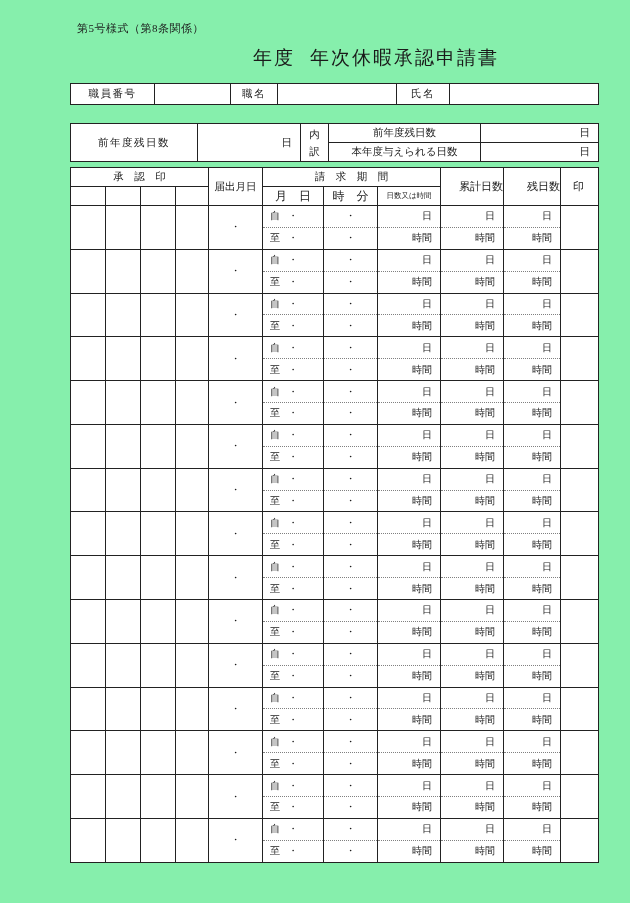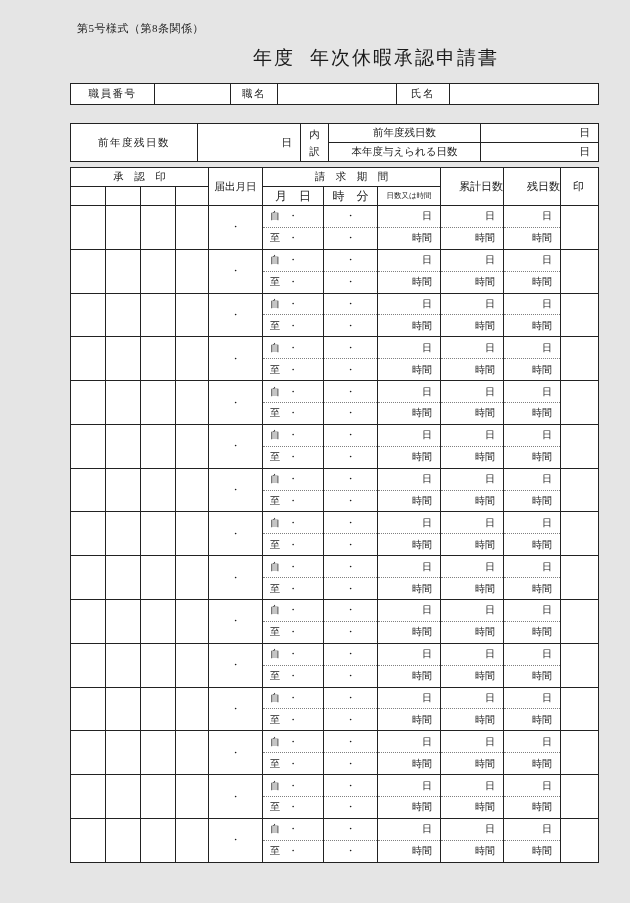--- a/index.html
+++ b/index.html
@@ -2,21 +2,21 @@
 <html><head>
 <meta charset="utf-8">
 <style>
   * { margin:0; padding:0; box-sizing:border-box; }
   html,body { background:#ffffff; }
   body {
     width:630px; height:903px; position:relative;
     font-family:"Liberation Serif","DejaVu Serif",serif;
     color:#1a1a1a;
   }
-  .page { position:absolute; inset:0; width:630px; height:903px; background:#e5e5e5; overflow:hidden; }
+  .page { position:absolute; inset:0; width:630px; height:903px; background:#86efac; overflow:hidden; }
 
   .form-number { position:absolute; left:77px; top:21px; font-size:11px; letter-spacing:0.5px; }
 
   .title-row {
     position:absolute; left:0; top:45px; width:630px; text-align:center;
     font-size:19px; letter-spacing:2px; transform:translateX(35px); white-space:nowrap;
   }
   .title-year-blank { display:inline-block; width:52px; height:1px; }
   .title-main { margin-left:15px;margin-top:48px; }
 

